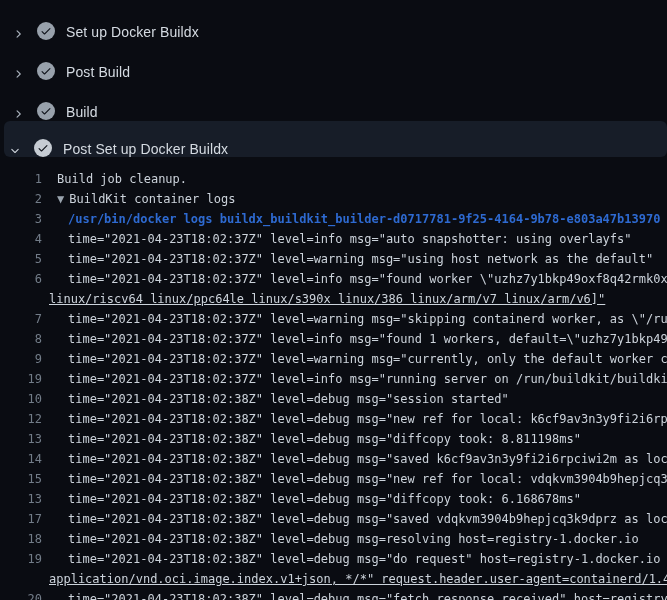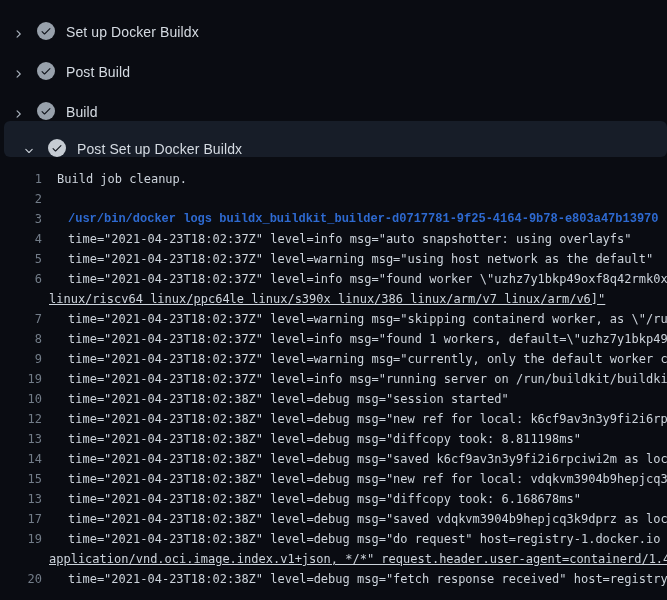--- a/index.html
+++ b/index.html
@@ -9,21 +9,21 @@
     font-family:"Liberation Sans", sans-serif;
     -webkit-font-smoothing:antialiased;
   }
   .steps { padding-top:0; }
   .step-row {
     display:flex; align-items:flex-end;
     height:40px; padding-left:12px;
     cursor:pointer;
   }
   .step-row.expanded {
-    height:36px; margin:1px 0 0 4px; padding-left:19px;
+    height:36px; margin:1px 0 0 4px; padding-left:5px;
     background:#171d28; border-radius:6px;
   }
   .chev { width:12px; height:12px; flex:none; margin-right:13px; display:flex; align-items:center; justify-content:center; }
   .chev svg { display:block; }
   .check-circle {
     width:18px; height:18px; flex:none; border-radius:50%;
     background:#98a1ab; display:flex; align-items:center; justify-content:center;
     margin-right:11px;
   }
   .step-row.expanded .check-circle { background:#c6ccd3; }
@@ -36,21 +36,21 @@
     color:#ccd3db;
   }
   .log-row { display:flex; white-space:pre; overflow:hidden; }
   .log-num {
     width:42px; flex:none; text-align:right;
     color:#737d89; cursor:pointer;
   }
   .log-text { margin-left:15px; }
   .log-text.indent1 { margin-left:26px; }
   .log-text.cont { margin-left:7px;text-decoration:underline; }
-  .log-text.command { color:#2e6ad1; font-weight:bold;font-family:Liberation Mono, monospace; }
+  .log-text.command { color:#2e6ad1; font-weight:bold; }
   .caret { color:#9aa4ae; padding-right:5px; }
 </style>
 </head>
 <body>
 
 <div class="steps">
     <div class="step-row">
       <span class="chev">
         <svg width="12" height="12" viewBox="0 0 16 16" fill="#aab3bd">
           <path d="M6.22 3.22a.75.75 0 0 1 1.06 0l4.25 4.25a.75.75 0 0 1 0 1.06l-4.25 4.25a.75.75 0 0 1-1.06-1.06L9.94 8 6.22 4.28a.75.75 0 0 1 0-1.06Z"></path>
@@ -98,33 +98,34 @@
       <span class="check-circle">
         <svg width="12" height="12" viewBox="0 0 16 16" fill="#10141b">
           <path d="M13.78 4.22a.75.75 0 0 1 0 1.06l-7.25 7.25a.75.75 0 0 1-1.06 0L2.22 9.28a.75.75 0 0 1 1.06-1.06L6 10.94l6.72-6.72a.75.75 0 0 1 1.06 0Z"></path>
         </svg>
       </span>
       <span class="step-title">Post Set up Docker Buildx</span>
     </div>
   </div>
 <div class="log">
     <div class="log-row"><span class="log-num">1</span><span class="log-text">Build job cleanup.</span></div>
-    <div class="log-row"><span class="log-num">2</span></div>
+    <div class="log-row"><span class="log-num">2</span><span class="log-text"><span class="caret">▼</span><span>BuildKit container logs</span></span></div>
     <div class="log-row"><span class="log-num">3</span><span class="log-text indent1 command">/usr/bin/docker logs buildx_buildkit_builder-d0717781-9f25-4164-9b78-e803a47b13970</span></div>
     <div class="log-row"><span class="log-num">4</span><span class="log-text indent1">time="2021-04-23T18:02:37Z" level=info msg="auto snapshotter: using overlayfs"</span></div>
     <div class="log-row"><span class="log-num">5</span><span class="log-text indent1">time="2021-04-23T18:02:37Z" level=warning msg="using host network as the default"</span></div>
     <div class="log-row"><span class="log-num">6</span><span class="log-text indent1">time="2021-04-23T18:02:37Z" level=info msg="found worker \"uzhz7y1bkp49oxf8q42rmk0xj</span></div>
     <div class="log-row"><span class="log-num"></span><span class="log-text cont">linux/riscv64 linux/ppc64le linux/s390x linux/386 linux/arm/v7 linux/arm/v6]"</span></div>
     <div class="log-row"><span class="log-num">7</span><span class="log-text indent1">time="2021-04-23T18:02:37Z" level=warning msg="skipping containerd worker, as \"/run</span></div>
     <div class="log-row"><span class="log-num">8</span><span class="log-text indent1">time="2021-04-23T18:02:37Z" level=info msg="found 1 workers, default=\"uzhz7y1bkp49o</span></div>
     <div class="log-row"><span class="log-num">9</span><span class="log-text indent1">time="2021-04-23T18:02:37Z" level=warning msg="currently, only the default worker ca</span></div>
     <div class="log-row"><span class="log-num">19</span><span class="log-text indent1">time="2021-04-23T18:02:37Z" level=info msg="running server on /run/buildkit/buildkit</span></div>
     <div class="log-row"><span class="log-num">10</span><span class="log-text indent1">time="2021-04-23T18:02:38Z" level=debug msg="session started"</span></div>
     <div class="log-row"><span class="log-num">12</span><span class="log-text indent1">time="2021-04-23T18:02:38Z" level=debug msg="new ref for local: k6cf9av3n3y9fi2i6rpc</span></div>
     <div class="log-row"><span class="log-num">13</span><span class="log-text indent1">time="2021-04-23T18:02:38Z" level=debug msg="diffcopy took: 8.811198ms"</span></div>
     <div class="log-row"><span class="log-num">14</span><span class="log-text indent1">time="2021-04-23T18:02:38Z" level=debug msg="saved k6cf9av3n3y9fi2i6rpciwi2m as loca</span></div>
     <div class="log-row"><span class="log-num">15</span><span class="log-text indent1">time="2021-04-23T18:02:38Z" level=debug msg="new ref for local: vdqkvm3904b9hepjcq3k</span></div>
     <div class="log-row"><span class="log-num">13</span><span class="log-text indent1">time="2021-04-23T18:02:38Z" level=debug msg="diffcopy took: 6.168678ms"</span></div>
     <div class="log-row"><span class="log-num">17</span><span class="log-text indent1">time="2021-04-23T18:02:38Z" level=debug msg="saved vdqkvm3904b9hepjcq3k9dprz as loca</span></div>
+    <div class="log-row"><span class="log-num">18</span><span class="log-text indent1">time="2021-04-23T18:02:38Z" level=debug msg=resolving host=registry-1.docker.io</span></div>
     <div class="log-row"><span class="log-num">19</span><span class="log-text indent1">time="2021-04-23T18:02:38Z" level=debug msg="do request" host=registry-1.docker.io r</span></div>
     <div class="log-row"><span class="log-num"></span><span class="log-text cont">application/vnd.oci.image.index.v1+json, */*" request.header.user-agent=containerd/1.4</span></div>
     <div class="log-row"><span class="log-num">20</span><span class="log-text indent1">time="2021-04-23T18:02:38Z" level=debug msg="fetch response received" host=registry-</span></div>
   </div>
 
 </body></html>

